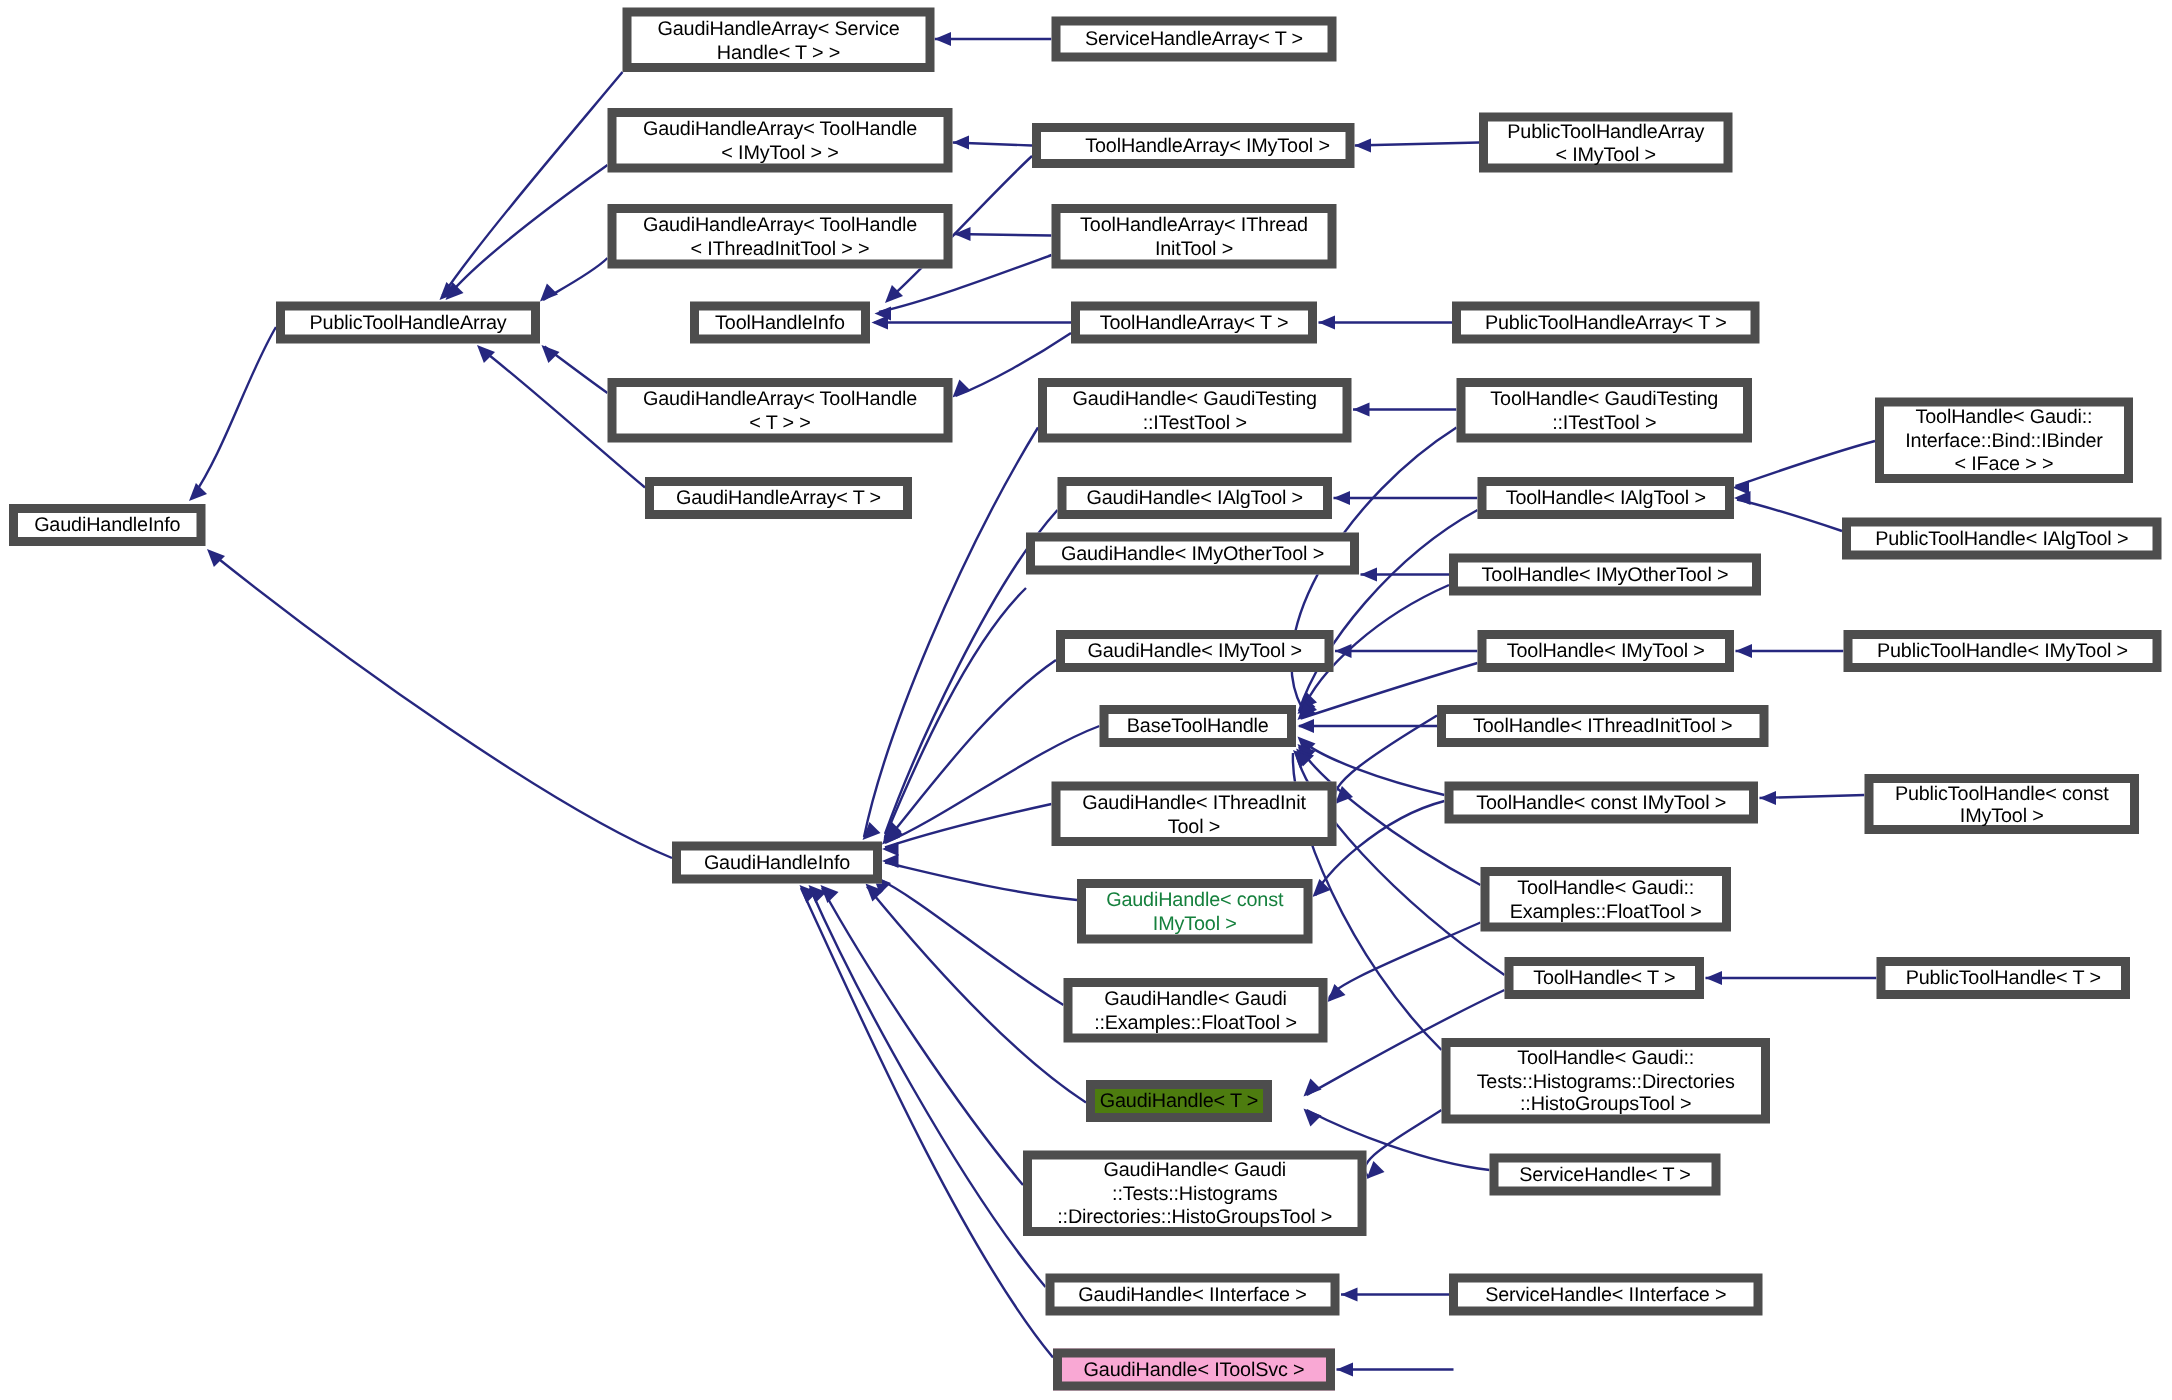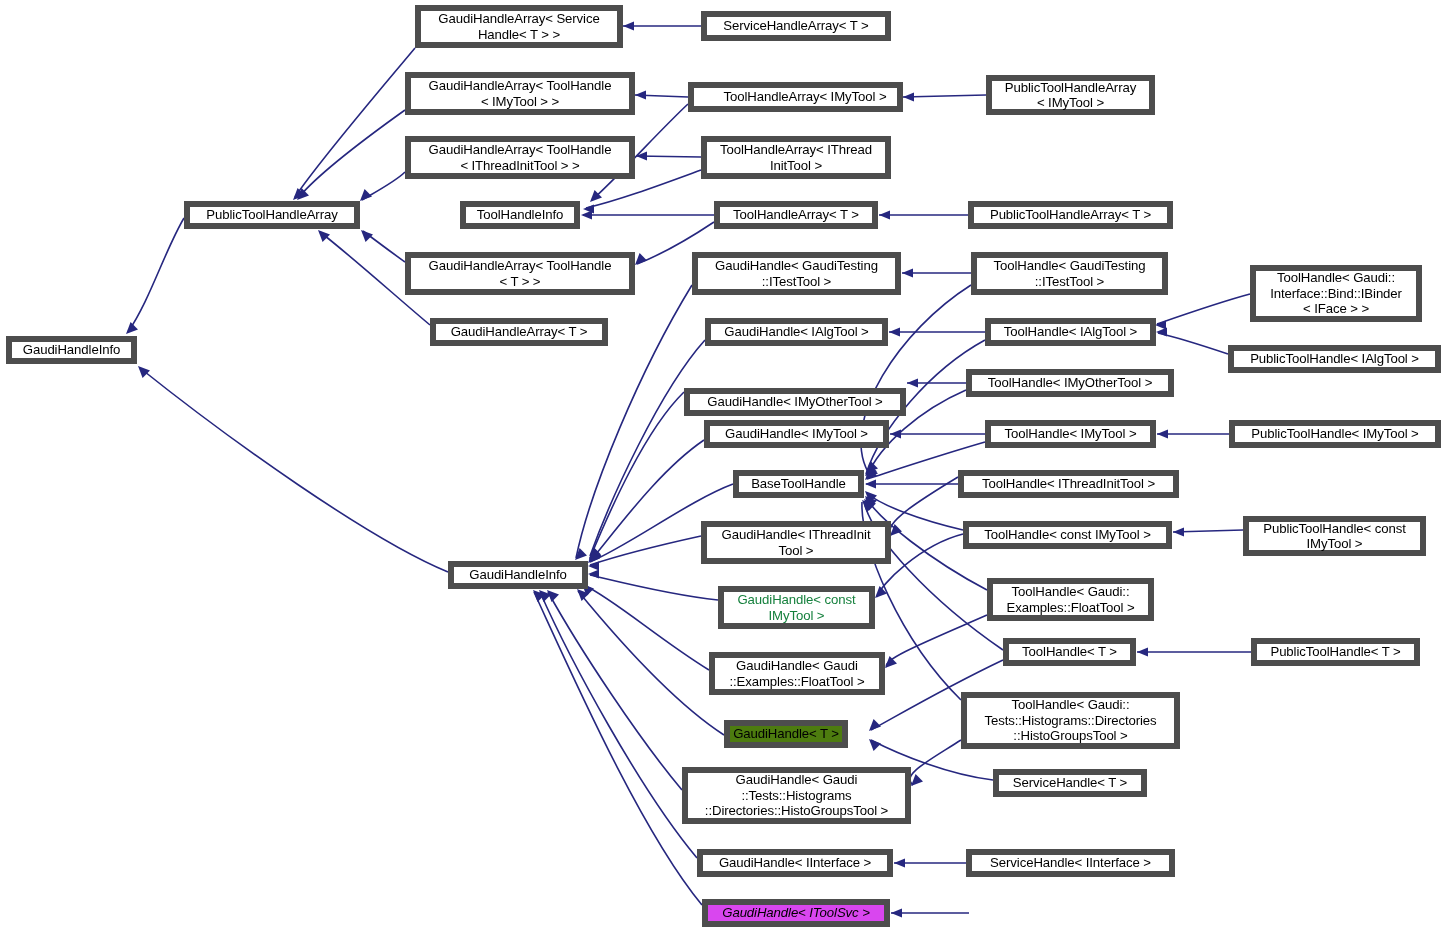--- a/index.html
+++ b/index.html
@@ -179,21 +179,21 @@
     <div class="node" style="left: 971px; top: 252px; width: 197px; height: 43px; border-color: rgb(77, 77, 77); background: rgb(255, 255, 255); color: rgb(0, 0, 0);"><span>ToolHandle&lt; GaudiTesting
 ::ITestTool &gt;</span></div>
     <div class="node" style="left: 1250px; top: 265px; width: 172px; height: 57px; border-color: rgb(77, 77, 77); background: rgb(255, 255, 255); color: rgb(0, 0, 0);"><span>ToolHandle&lt; Gaudi::
 Interface::Bind::IBinder
 &lt; IFace &gt; &gt;</span></div>
     <div class="node" style="left: 430px; top: 318px; width: 178px; height: 28px; border-color: rgb(77, 77, 77); background: rgb(255, 255, 255); color: rgb(0, 0, 0);"><span>GaudiHandleArray&lt; T &gt;</span></div>
     <div class="node" style="left: 705px; top: 318px; width: 183px; height: 28px; border-color: rgb(77, 77, 77); background: rgb(255, 255, 255); color: rgb(0, 0, 0);"><span>GaudiHandle&lt; IAlgTool &gt;</span></div>
     <div class="node" style="left: 985px; top: 318px; width: 171px; height: 28px; border-color: rgb(77, 77, 77); background: rgb(255, 255, 255); color: rgb(0, 0, 0);"><span>ToolHandle&lt; IAlgTool &gt;</span></div>
     <div class="node" style="left: 6px; top: 336px; width: 131px; height: 28px; border-color: rgb(77, 77, 77); background: rgb(255, 255, 255); color: rgb(0, 0, 0);"><span>GaudiHandleInfo</span></div>
     <div class="node" style="left: 1228px; top: 345px; width: 213px; height: 28px; border-color: rgb(77, 77, 77); background: rgb(255, 255, 255); color: rgb(0, 0, 0);"><span>PublicToolHandle&lt; IAlgTool &gt;</span></div>
-    <div class="node" style="left: 684px; top: 388px; width: 222px; height: 28px; border-color: rgb(77, 77, 77); background: rgb(255, 255, 255); color: rgb(0, 0, 0); align-items: center;"><span>GaudiHandle&lt; IMyOtherTool &gt;</span></div>
+    <div class="node" style="left: 684px; top: 355px; width: 222px; height: 28px; border-color: rgb(77, 77, 77); background: rgb(255, 255, 255); color: rgb(0, 0, 0); align-items: center;"><span>GaudiHandle&lt; IMyOtherTool &gt;</span></div>
     <div class="node" style="left: 966px; top: 369px; width: 208px; height: 28px; border-color: rgb(77, 77, 77); background: rgb(255, 255, 255); color: rgb(0, 0, 0);"><span>ToolHandle&lt; IMyOtherTool &gt;</span></div>
     <div class="node" style="left: 704px; top: 420px; width: 185px; height: 28px; border-color: rgb(77, 77, 77); background: rgb(255, 255, 255); color: rgb(0, 0, 0);"><span>GaudiHandle&lt; IMyTool &gt;</span></div>
     <div class="node" style="left: 985px; top: 420px; width: 171px; height: 28px; border-color: rgb(77, 77, 77); background: rgb(255, 255, 255); color: rgb(0, 0, 0);"><span>ToolHandle&lt; IMyTool &gt;</span></div>
     <div class="node" style="left: 1229px; top: 420px; width: 212px; height: 28px; border-color: rgb(77, 77, 77); background: rgb(255, 255, 255); color: rgb(0, 0, 0);"><span>PublicToolHandle&lt; IMyTool &gt;</span></div>
     <div class="node" style="left: 733px; top: 470px; width: 131px; height: 28px; border-color: rgb(77, 77, 77); background: rgb(255, 255, 255); color: rgb(0, 0, 0);"><span>BaseToolHandle</span></div>
     <div class="node" style="left: 958px; top: 470px; width: 221px; height: 28px; border-color: rgb(77, 77, 77); background: rgb(255, 255, 255); color: rgb(0, 0, 0);"><span>ToolHandle&lt; IThreadInitTool &gt;</span></div>
     <div class="node" style="left: 701px; top: 521px; width: 190px; height: 43px; border-color: rgb(77, 77, 77); background: rgb(255, 255, 255); color: rgb(0, 0, 0);"><span>GaudiHandle&lt; IThreadInit
 Tool &gt;</span></div>
     <div class="node" style="left: 963px; top: 521px; width: 209px; height: 28px; border-color: rgb(77, 77, 77); background: rgb(255, 255, 255); color: rgb(0, 0, 0);"><span>ToolHandle&lt; const IMyTool &gt;</span></div>
     <div class="node" style="left: 1243px; top: 516px; width: 183px; height: 40px; border-color: rgb(77, 77, 77); background: rgb(255, 255, 255); color: rgb(0, 0, 0);"><span>PublicToolHandle&lt; const
@@ -210,14 +210,14 @@
     <div class="node" style="left: 724px; top: 720px; width: 124px; height: 28px; border-color: rgb(77, 77, 77); background: #4d7c0f; color: rgb(0, 0, 0);"><span>GaudiHandle&lt; T &gt;</span></div>
     <div class="node" style="left: 961px; top: 692px; width: 219px; height: 57px; border-color: rgb(77, 77, 77); background: rgb(255, 255, 255); color: rgb(0, 0, 0);"><span>ToolHandle&lt; Gaudi::
 Tests::Histograms::Directories
 ::HistoGroupsTool &gt;</span></div>
     <div class="node" style="left: 682px; top: 767px; width: 229px; height: 57px; border-color: rgb(77, 77, 77); background: rgb(255, 255, 255); color: rgb(0, 0, 0);"><span>GaudiHandle&lt; Gaudi
 ::Tests::Histograms
 ::Directories::HistoGroupsTool &gt;</span></div>
     <div class="node" style="left: 993px; top: 769px; width: 154px; height: 28px; border-color: rgb(77, 77, 77); background: rgb(255, 255, 255); color: rgb(0, 0, 0);"><span>ServiceHandle&lt; T &gt;</span></div>
     <div class="node" style="left: 697px; top: 849px; width: 196px; height: 28px; border-color: rgb(77, 77, 77); background: rgb(255, 255, 255); color: rgb(0, 0, 0);"><span>GaudiHandle&lt; IInterface &gt;</span></div>
     <div class="node" style="left: 966px; top: 849px; width: 209px; height: 28px; border-color: rgb(77, 77, 77); background: rgb(255, 255, 255); color: rgb(0, 0, 0);"><span>ServiceHandle&lt; IInterface &gt;</span></div>
-    <div class="node" style="left: 702px; top: 899px; width: 188px; height: 28px; border-color: rgb(77, 77, 77); background: #d946ef; color: rgb(0, 0, 0); font-style: italic;"><span>GaudiHandle&lt; IToolSvc &gt;</span></div>
+    <div class="node" style="left: 702px; top: 899px; width: 188px; height: 28px; border-color: rgb(77, 77, 77); background: #f9a8d4; color: rgb(0, 0, 0);"><span>GaudiHandle&lt; IToolSvc &gt;</span></div>
   </div>
 
 </body></html>

